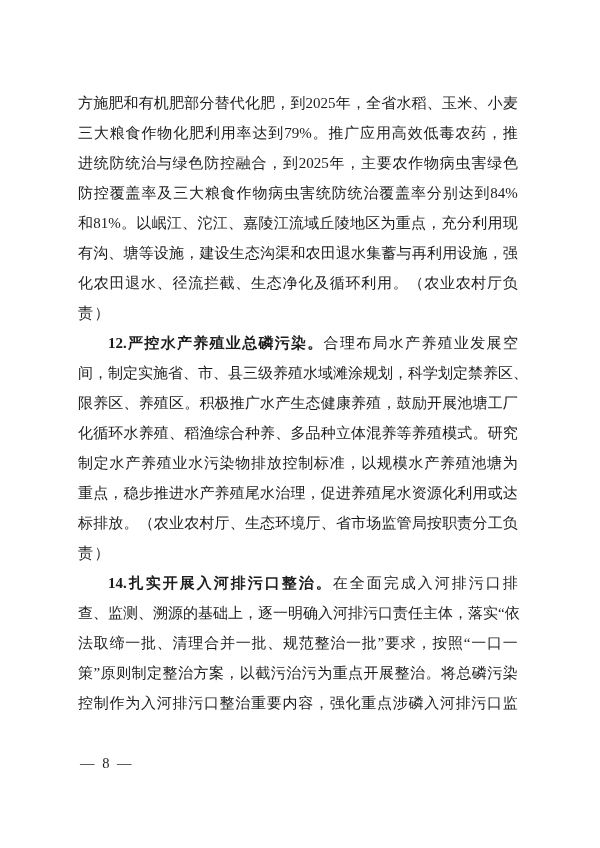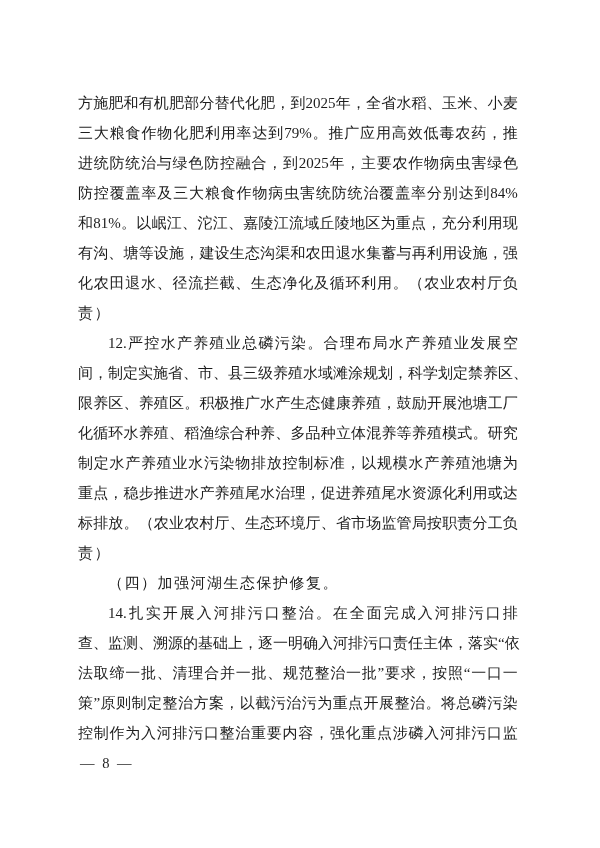--- a/index.html
+++ b/index.html
@@ -35,21 +35,21 @@
     align-items: baseline;
     box-sizing: border-box;
     width: 440px;
   }
   
   .line.short {
     letter-spacing: 1.5px;
     text-align: left;
   }
   .line.indent { padding-left: 30px; }
-  .b { font-weight: normal; }
+  .b { font-weight: bold; }
   .page-number {
     position: absolute;
     left: 80px;
     top: 748px;
     height: 30px;
     line-height: 30px;
     font-size: 14.5px;
     letter-spacing: 2px;
     color: #1c1c1c;
   }
@@ -475,21 +475,20 @@
         <span>管</span>
         <span>局</span>
         <span>按</span>
         <span>职</span>
         <span>责</span>
         <span>分</span>
         <span>工</span>
         <span>负</span>
       </div>
       <div class="line short"><span>责）</span></div>
-      <div class="line short indent"><span class="b">（四）加强河湖生态保护修复。</span></div>
       <div class="line fill indent">
         <span class="b">14.</span>
         <span class="b">扎</span>
         <span class="b">实</span>
         <span class="b">开</span>
         <span class="b">展</span>
         <span class="b">入</span>
         <span class="b">河</span>
         <span class="b">排</span>
         <span class="b">污</span>

